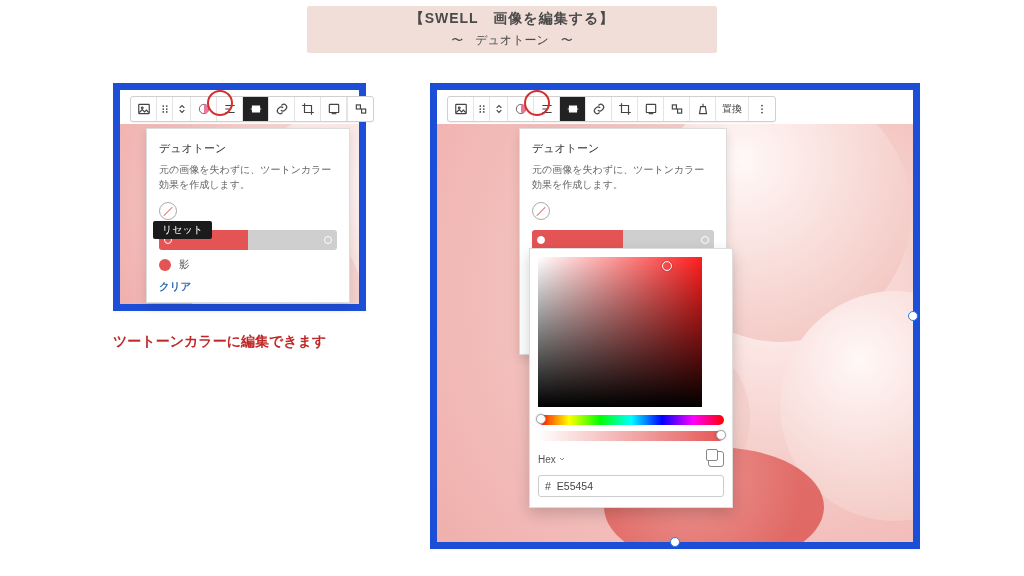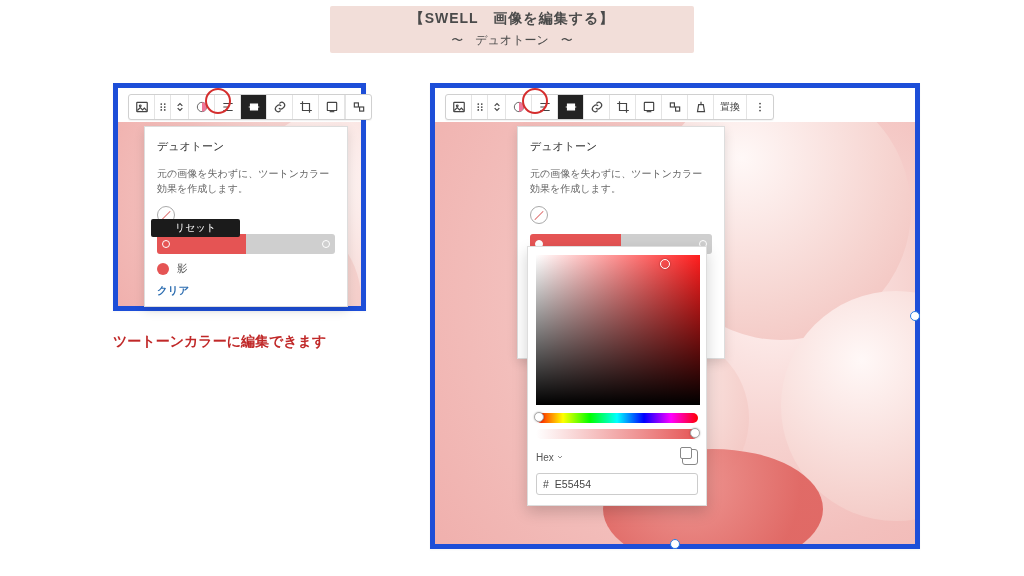--- a/index.html
+++ b/index.html
@@ -8,35 +8,35 @@
     width: 1024px;
     height: 576px;
     font-family: "Hiragino Kaku Gothic Pro", "Meiryo", sans-serif;
     background: #fff;
     position: relative;
     font-size: 11px;
     color: #333;
   }
   .title-bar {
     margin: 6px auto 0;
-    width: 364px;
+    width: 410px;
     background: #f2ded9;
     text-align: center;
     padding: 4px 0 4px;
     border-radius: 2px;
   }
   .title-bar .t1 { font-size: 14px; font-weight: 600; color: #4a4a4a; letter-spacing: 1px;}
   .title-bar .t2 { font-size: 12px; color: #4a4a4a; margin-top: 4px;}
   .stage { position: relative; width: 1024px; height: 520px; }
 
   
   .editor {
     position: absolute;
     background: #fff;
-    border: 5px solid #1d4ed8;
+    border: 7px solid #1d4ed8;
     box-shadow: 0 1px 2px rgba(0,0,0,0.04);
   }
   .editor .canvas {
     position: absolute;
     inset: 0;
     top: 34px;
     background: radial-gradient(circle at 70% 40%, #fff3f2 0%, #f6d2cf 35%, #f3c0bd 60%, #f0b0ad 100%);
     overflow: hidden;
   }
   .canvas .blob { position:absolute; border-radius:50%; background: radial-gradient(circle at 35% 30%, #fff8f7, #f6d4d0 60%, #f1bcb8); }
@@ -85,21 +85,21 @@
   .popover {
     position: absolute;
     background: #fff;
     border: 1px solid #ddd;
     box-shadow: 0 4px 10px rgba(0,0,0,0.12);
     padding: 12px 12px 8px;
     width: 204px;
     font-size: 10.5px;
     color: #4d4d4d;
   }
-  .popover .ph { font-size: 11px; margin-bottom: 12px; color:#333;}
+  .popover .ph { font-size: 11px; margin-bottom: 6px; color:#333;}
   .popover .pdesc { font-size: 10px; color:#666; line-height:1.5; margin-bottom:10px;}
   .circ {
     width: 18px; height: 18px; border-radius: 50%;
     border: 1px solid #aaa; display:inline-block;
   }
   .circ.slash { position:relative; }
   .circ.slash::after{
     content:''; position:absolute; left:2px; right:2px; top:50%;
     border-top:1px solid #d66; transform: rotate(-45deg);
   }
@@ -113,27 +113,27 @@
   .bar .seg.grey{ background:#cfcfcf; justify-content:flex-end;}
   .bar .seg .dot{ width:8px;height:8px;border:1.5px solid #fff;border-radius:50%;}
   .bar .seg.red .dot.filled{ background:#fff; }
   .opt { display:flex; align-items:center; gap:8px; margin:6px 0; font-size:10.5px;}
   .opt .sw{ width:12px;height:12px;border-radius:50%; }
   .opt .sw.red{ background:#e55454; }
   .opt .sw.grey{ background:#cfcfcf; }
   .clearlink { font-size:10.5px; color:#2b6cb0; margin-top:8px; cursor:pointer;font-weight:bold;}
   .tooltip {
     position:absolute; background:#1b1b1b; color:#fff;
-    font-size:10px; padding:2px 24px; border-radius:2px;
+    font-size:10px; padding:2px 9px; border-radius:2px;
   }
 
   
   .picker {
     position:absolute;
-    width: 180px;
+    width: 204px;
     background:#fff;
     border:1px solid #ddd;
     box-shadow: 0 6px 14px rgba(0,0,0,0.18);
     padding: 8px 8px 10px;
   }
   .satgrad {
     position:relative;
     width: 164px; height: 150px;
     background:
       linear-gradient(to top, #000, rgba(0,0,0,0)),

